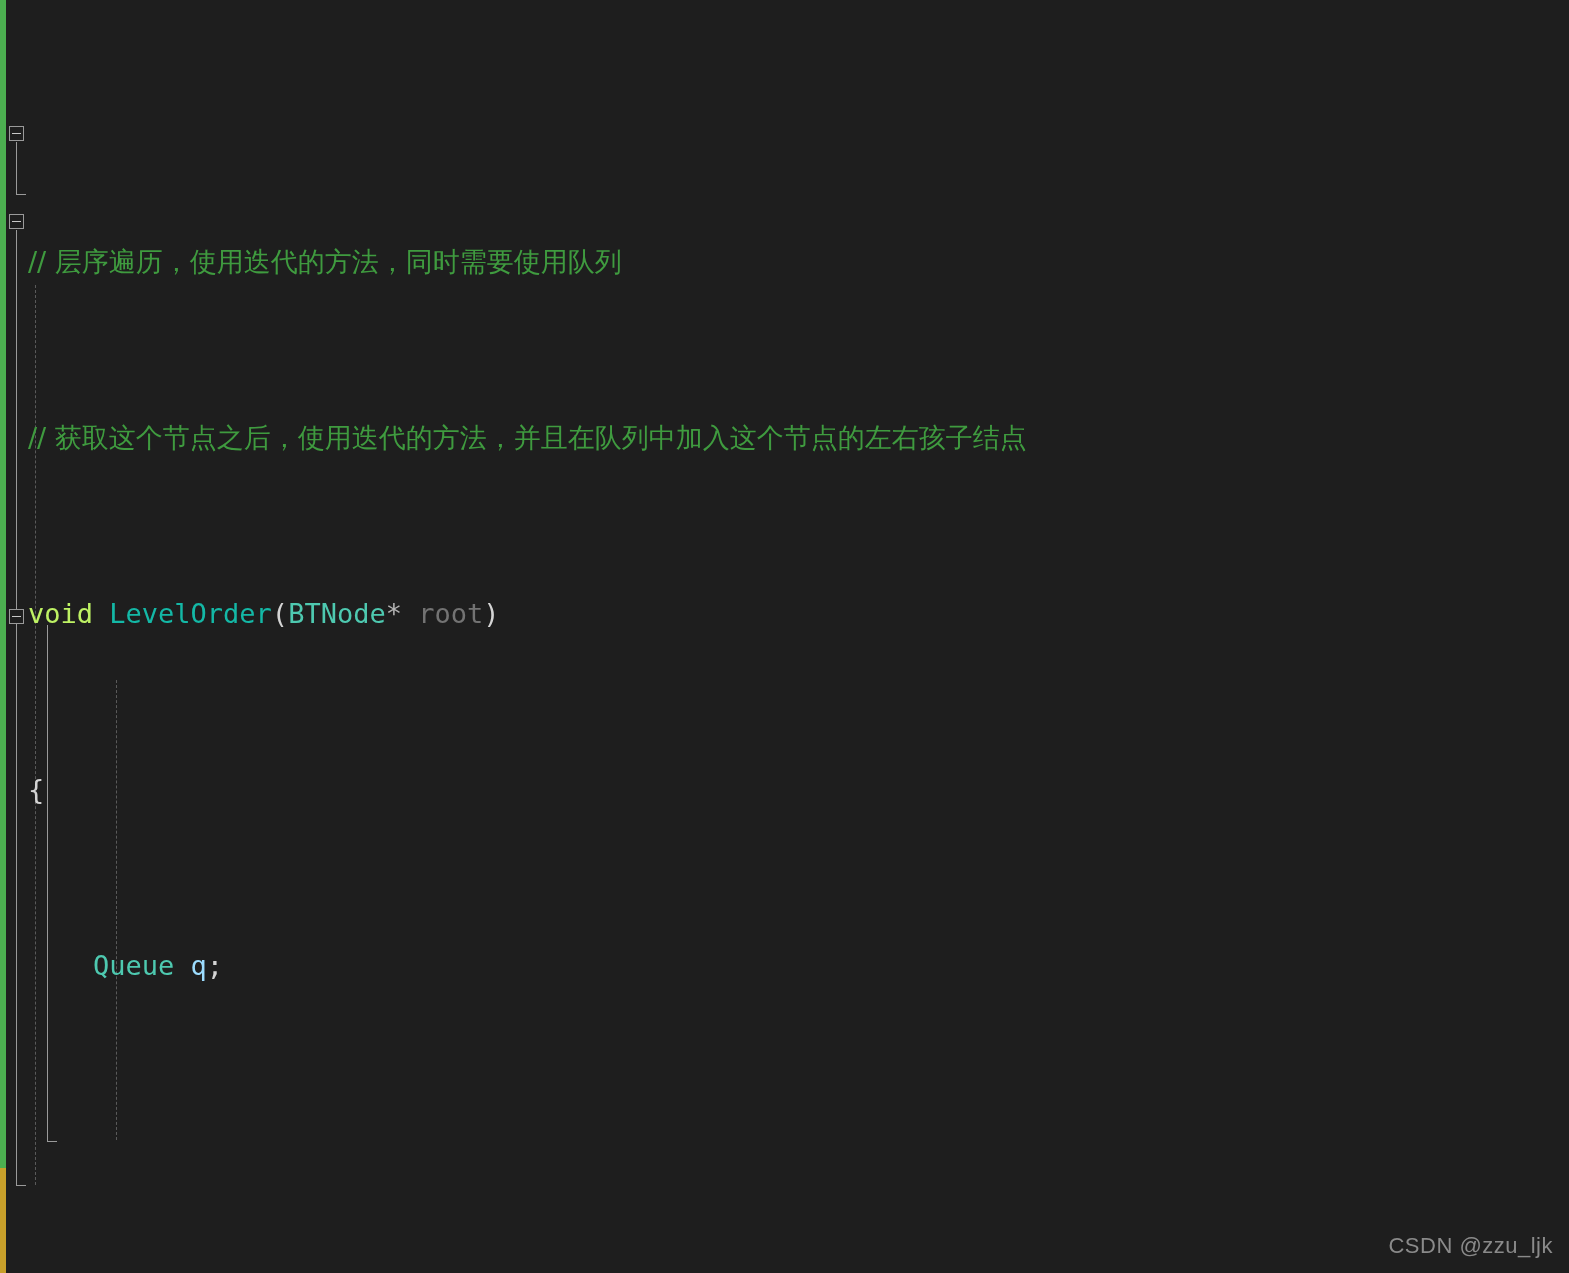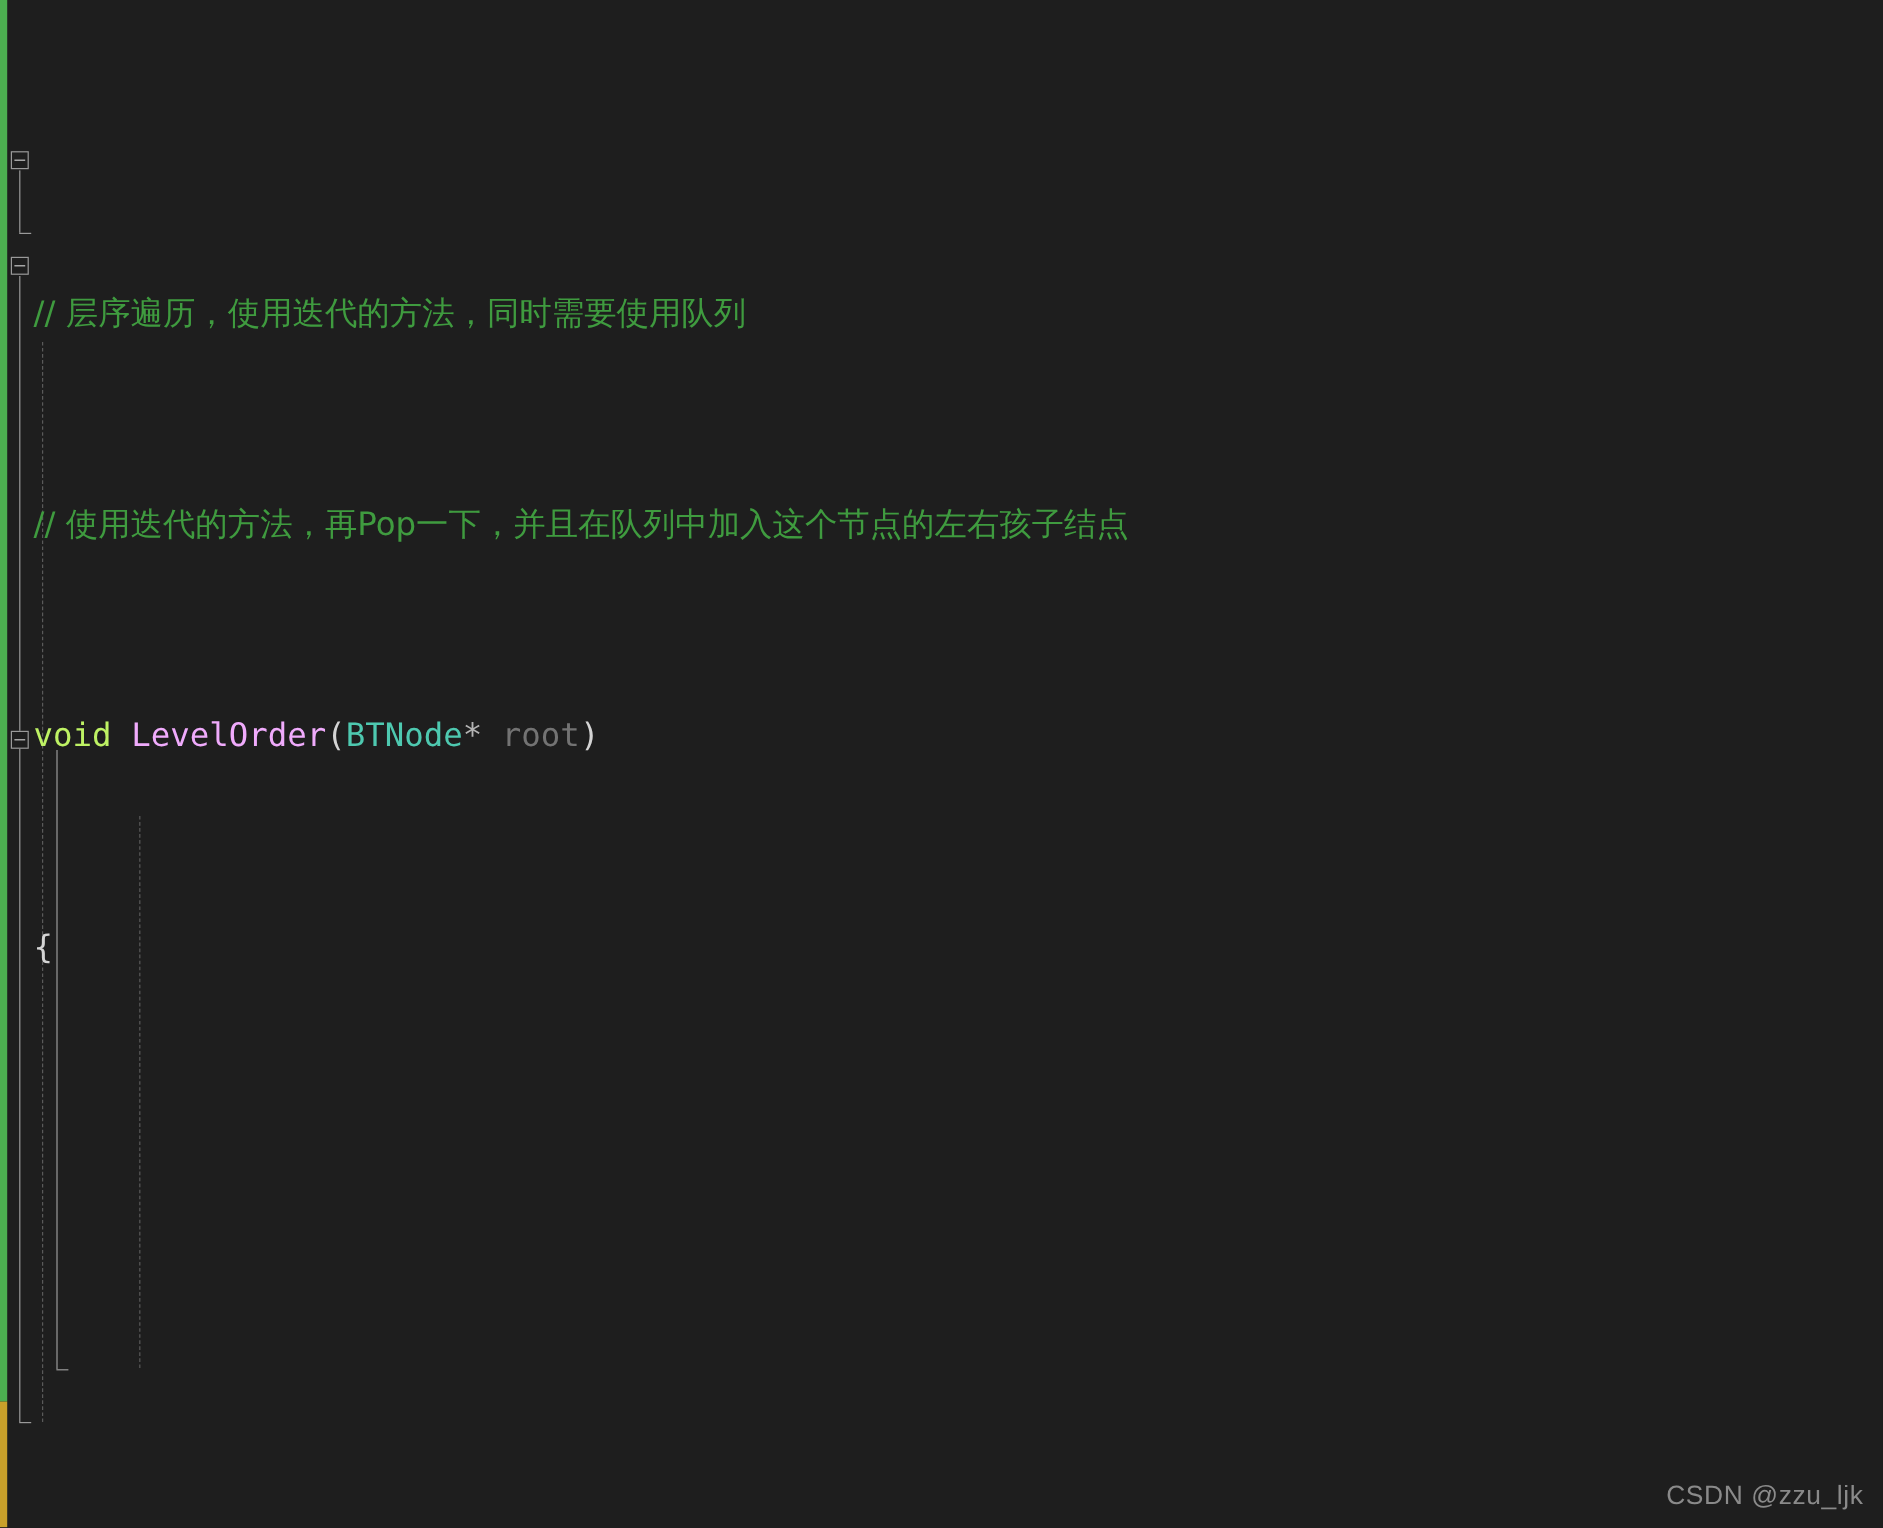--- a/index.html
+++ b/index.html
@@ -81,21 +81,21 @@
   .line {
     height: 44px;
     padding-left: 28px;
     white-space: pre;
   }
 
   
   .t-comment  { color: #3f9b3f; }
   .t-type-kw  { color: #bef264; }
   .t-type     { color: #4ec9b0; }
-  .t-func     { color: #f0abfc; }
+  .t-func     { color: #14b8a6; }
   .t-var      { color: #9cdcfe; }
   .t-plain    { color: #737373; }
   .t-punct    { color: #d4d4d4; }
   .t-brace1   { color: #d4d4d4; }
   .t-op       { color: #b4b4b4; }
 
   
   .cjk { font-family: "DejaVu Sans", "Liberation Sans", sans-serif; }
 
   
@@ -132,26 +132,27 @@
     <div class="fold-foot" style="left:47px; top:1141px; width:10px;"></div>
   </div>
 
   <div class="indent-guide" style="left:35px; top:285px; height:900px;"></div>
   <div class="indent-guide" style="left:116px; top:680px; height:460px;"></div>
 
   <div id="code">
 
     <div class="line"><span class="t-comment cjk">// 层序遍历，使用迭代的方法，同时需要使用队列</span></div>
 
-    <div class="line"><span class="t-comment cjk">// 使用迭代的方法，再Pop一下，并且在队列中加入这个节点的左右孩子结点</span></div>
+    <div class="line"><span class="t-comment cjk">// 获取这个节点之后，使用迭代的方法，并且在队列中加入这个节点的左右孩子结点</span></div>
 
     <div class="line"><span class="t-type-kw">void</span><span class="t-punct"> </span><span class="t-func">LevelOrder</span><span class="t-punct">(</span><span class="t-type">BTNode</span><span class="t-op">*</span><span class="t-punct"> </span><span class="t-plain">root</span><span class="t-punct">)</span></div>
 
     <div class="line"><span class="t-brace1">{</span></div>
 
+    <div class="line">    <span class="t-type">Queue</span><span class="t-punct"> </span><span class="t-var">q</span><span class="t-punct">;</span></div>
 
 
     
 
     
 
     
 
     
 

